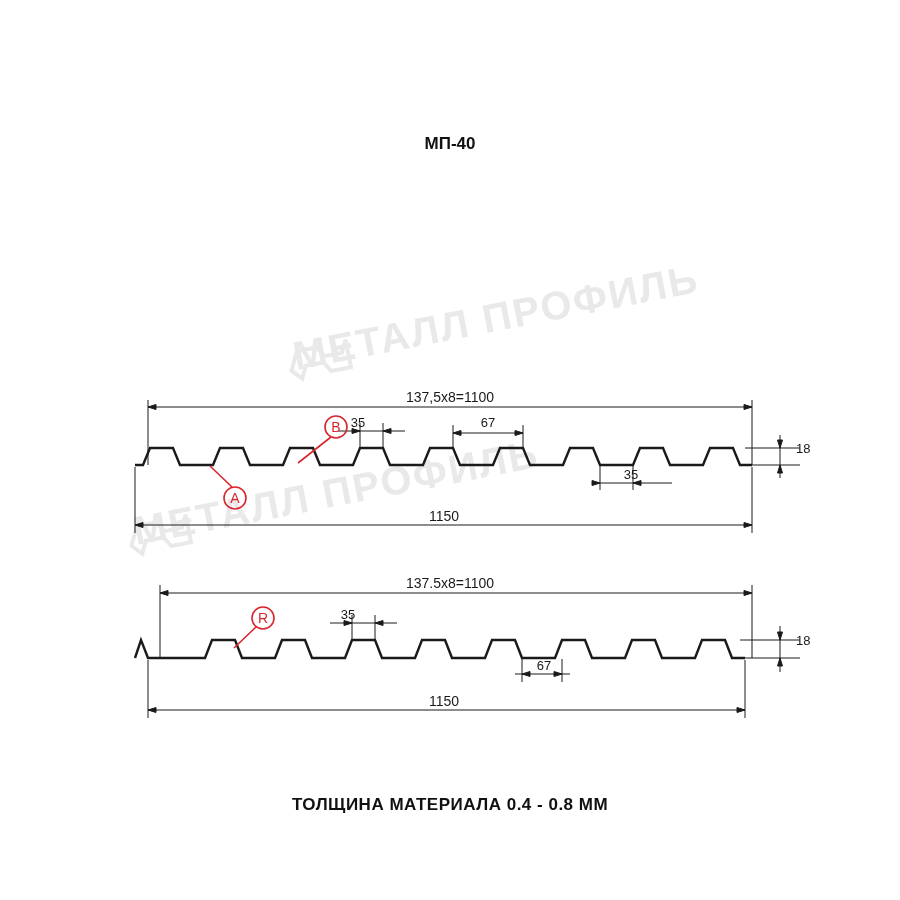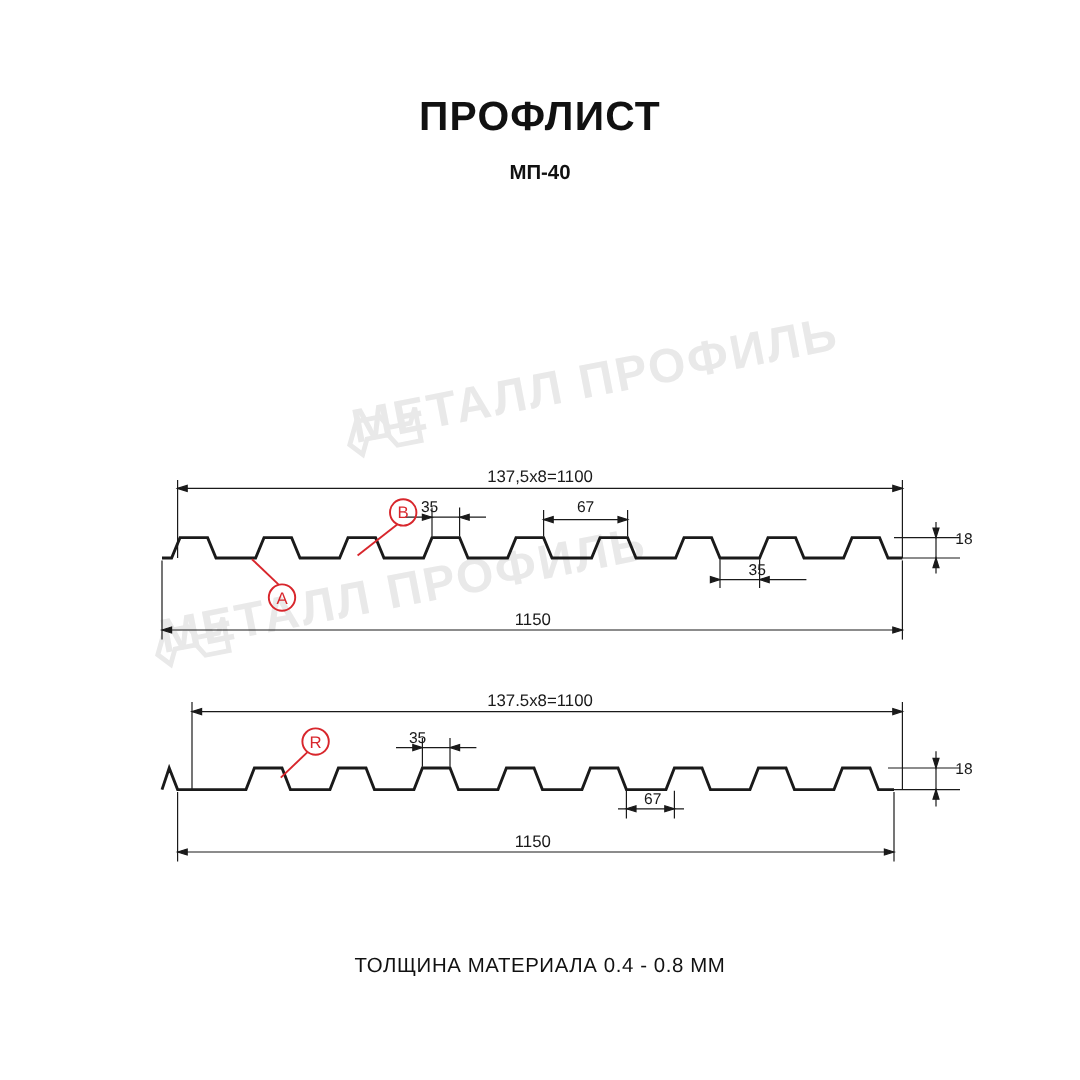--- a/index.html
+++ b/index.html
@@ -42,21 +42,21 @@
     font-weight: bold;
     color: #111;
   }
   .footer {
     position: absolute;
     top: 795px;
     left: 0;
     width: 900px;
     text-align: center;
     font-size: 17px;
-    font-weight: normal;
+    font-weight: bold;
     letter-spacing: 0.5px;
     color: #111;
   }
   svg { display: block; }
   .wm {
     position: absolute;
     color: #e9e9e9;
     font-size: 40px;
     font-weight: bold;
     letter-spacing: 2px;
@@ -69,21 +69,20 @@
   .wm-logo {
     position: absolute;
     transform: rotate(-11deg);
   }
 </style>
 </head>
 <body>
 
 <div class="sheet">
 
-  <div class="title">ПРОФЛИСТ</div>
   <div class="subtitle">МП-40</div>
 
   <div class="wm wm1">МЕТАЛЛ ПРОФИЛЬ</div>
   <div class="wm wm2">МЕТАЛЛ ПРОФИЛЬ</div>
 
   <div class="wm-logo" style="left:285px; top:335px;">
     <svg width="70" height="50" viewBox="0 0 70 50">
       <path d="M5 30 L14 12 L34 12 L40 22 L58 22 L64 10 L64 38 L44 38 L38 28 L20 28 L14 40 Z" fill="none" stroke="#e9e9e9" stroke-width="4"></path>
     </svg>
   </div>

